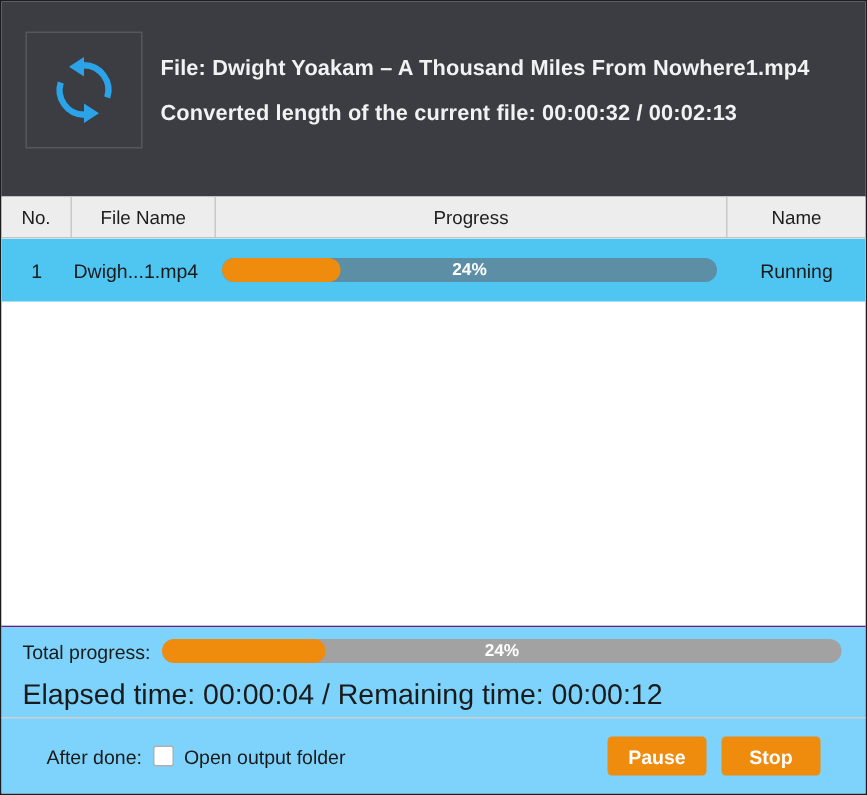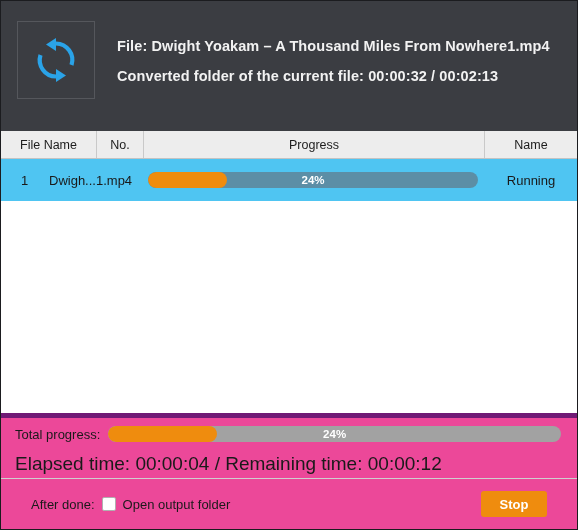--- a/index.html
+++ b/index.html
@@ -43,21 +43,21 @@
     box-sizing: border-box;
     border: 1px solid #55575c;
     display: flex;
     align-items: center;
     justify-content: center;
     flex: 0 0 auto;
   }
   .icon-box svg { display: block; }
 
   .header-text {
-    margin-left: 22px;
+    margin-left: 12px;
     padding-top: 10px;
     color: #f2f2f2;
   }
   .header-line {
     font-size: 14.5px;
     font-weight: bold;
     line-height: 30px;
     white-space: nowrap;
     letter-spacing: 0.1px;
   }
@@ -132,22 +132,22 @@
     display: flex;
     align-items: center;
     justify-content: center;
     font-size: 11.5px;
     font-weight: bold;
     color: #ffffff;
   }
 
   
   .footer {
-    background: #ec4899;
-    border-top: 5px solid #701a75;
+    background: #7dd3fc;
+    border-top: 1px solid #701a75;
     flex: 0 0 auto;
     padding: 0;
   }
   .total-row {
     display: flex;
     align-items: center;
     height: 32px;
     padding: 0 16px 0 14px;
   }
   .total-label {
@@ -242,27 +242,27 @@
     <div class="icon-box">
       <svg width="50" height="50" viewBox="0 0 50 50" aria-hidden="true">
         <path d="M25 8.5 A16.5 16.5 0 0 1 40.5 30" fill="none" stroke="#2aa3e8" stroke-width="4.2" stroke-linecap="butt"></path>
         <path d="M25 41.5 A16.5 16.5 0 0 1 9.5 20" fill="none" stroke="#2aa3e8" stroke-width="4.2" stroke-linecap="butt"></path>
         <polygon points="25,3 25,16 15,9.5" fill="#2aa3e8"></polygon>
         <polygon points="25,47 25,34 35,40.5" fill="#2aa3e8"></polygon>
       </svg>
     </div>
     <div class="header-text">
       <div class="header-line">File: Dwight Yoakam – A Thousand Miles From Nowhere1.mp4</div>
-      <div class="header-line">Converted folder of the current file: 00:00:32 / 00:02:13</div>
+      <div class="header-line">Converted length of the current file: 00:00:32 / 00:02:13</div>
     </div>
   </div>
 
   <div class="table-head">
+    <div class="th col-no">No.</div>
     <div class="th col-name">File Name</div>
-    <div class="th col-no">No.</div>
     <div class="th col-prog">Progress</div>
     <div class="th col-state">Name</div>
   </div>
 
   <div class="list">
     <div class="row">
       <div class="cell c-no">1</div>
       <div class="cell c-name">Dwigh...1.mp4</div>
       <div class="cell c-prog">
         <div class="rowbar">
@@ -286,17 +286,18 @@
 
     <div class="times-row">Elapsed time: 00:00:04 / Remaining time: 00:00:12</div>
 
     <div class="divider"></div>
 
     <div class="actions-row">
       <span class="afterdone-label">After done:</span>
       <span class="checkbox"></span>
       <span class="checkbox-text">Open output folder</span>
       <span class="spacer"></span>
+      <button class="btn">Pause</button>
       <button class="btn">Stop</button>
     </div>
 
   </div>
 </div>
 
 </body></html>

